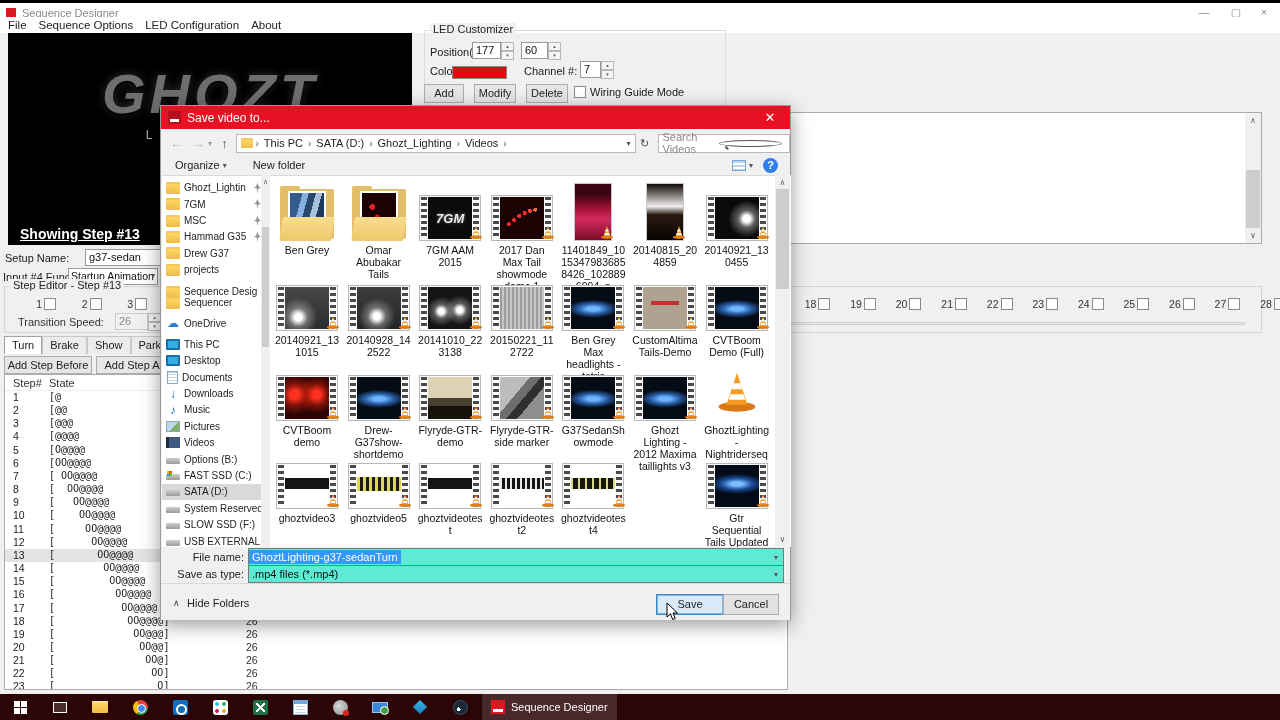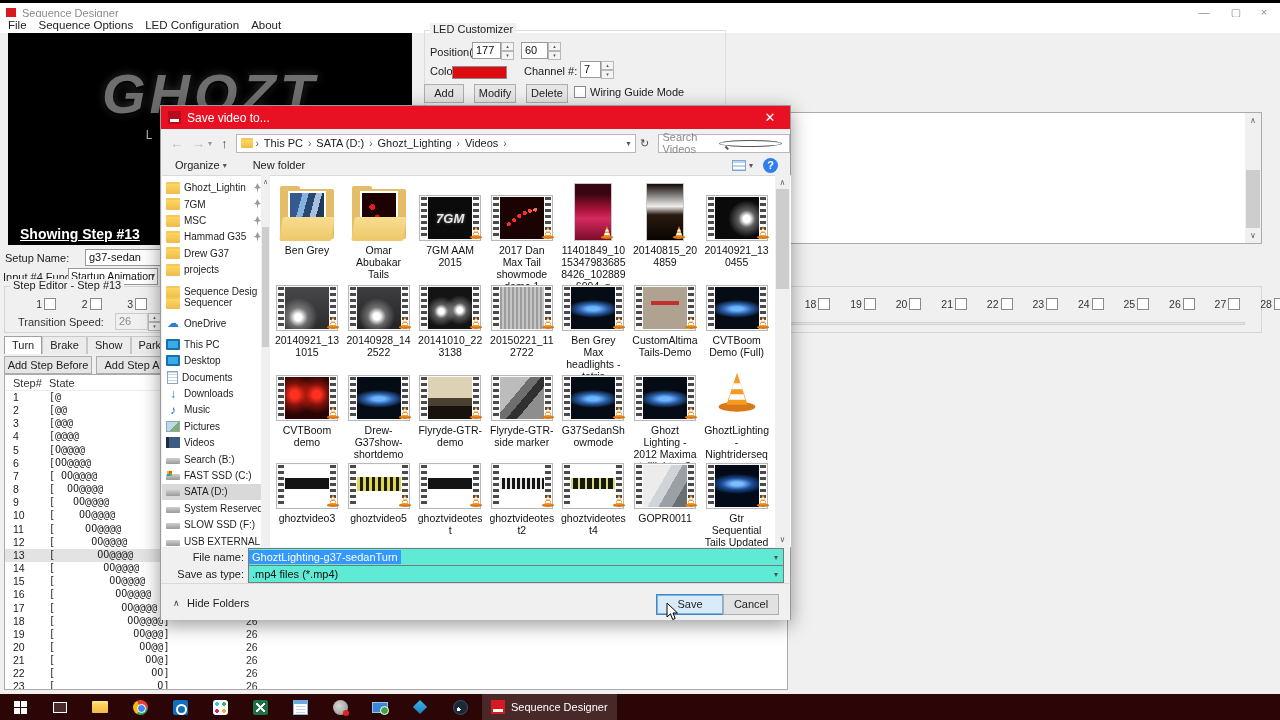--- a/index.html
+++ b/index.html
@@ -638,21 +638,21 @@
         <div class="trow" style="top: 243.6px;">
           <span class="ti ti-pictures"></span>
           <span class="tlabel">Pictures</span>
         </div>
         <div class="trow" style="top: 260px;">
           <span class="ti ti-videos"></span>
           <span class="tlabel">Videos</span>
         </div>
         <div class="trow" style="top: 276.4px;">
           <span class="ti ti-drive"></span>
-          <span class="tlabel">Search (B:)</span>
+          <span class="tlabel">Options (B:)</span>
         </div>
         <div class="trow" style="top: 292.8px;">
           <span class="ti ti-drive-win"></span>
           <span class="tlabel">FAST SSD (C:)</span>
         </div>
         <div class="trow sel" style="top: 309.2px;">
           <span class="ti ti-drive"></span>
           <span class="tlabel">SATA (D:)</span>
         </div>
         <div class="trow" style="top: 325.6px;">
@@ -1060,36 +1060,20 @@
               <div class="fimg st-stripdots2"></div>
               <span class="badge"><svg width="14" height="14" viewBox="0 0 16 16">
                   <ellipse cx="8" cy="14" rx="7" ry="1.9" fill="#d97816"></ellipse>
                   <polygon points="8,1 12,13.2 4,13.2" fill="#f59a23"></polygon>
                   <polygon points="6.7,5 9.3,5 10,7.3 6,7.3" fill="#fff"></polygon>
                   <polygon points="5.5,9.2 10.5,9.2 11.1,11.3 4.9,11.3" fill="#fff"></polygon>
                 </svg></span>
             </div>
           </div>
           <div class="flabel">ghoztvideotest4</div>
-        </div>
-        <div class="fitem" style="left: 360px; top: 272px;">
-          <div class="thumbwrap">
-            <div class="film">
-              <div class="holes l"></div>
-              <div class="holes r"></div>
-              <div class="fimg st-gopro"></div>
-              <span class="badge"><svg width="14" height="14" viewBox="0 0 16 16">
-                  <ellipse cx="8" cy="14" rx="7" ry="1.9" fill="#d97816"></ellipse>
-                  <polygon points="8,1 12,13.2 4,13.2" fill="#f59a23"></polygon>
-                  <polygon points="6.7,5 9.3,5 10,7.3 6,7.3" fill="#fff"></polygon>
-                  <polygon points="5.5,9.2 10.5,9.2 11.1,11.3 4.9,11.3" fill="#fff"></polygon>
-                </svg></span>
-            </div>
-          </div>
-          <div class="flabel">GOPR0011</div>
         </div>
         <div class="fitem" style="left: 431.6px; top: 272px; align-items: center;">
           <div class="thumbwrap">
             <div class="film">
               <div class="holes l"></div>
               <div class="holes r"></div>
               <div class="fimg st-ghozblue"></div>
               <span class="badge"><svg width="14" height="14" viewBox="0 0 16 16">
                   <ellipse cx="8" cy="14" rx="7" ry="1.9" fill="#d97816"></ellipse>
                   <polygon points="8,1 12,13.2 4,13.2" fill="#f59a23"></polygon>

